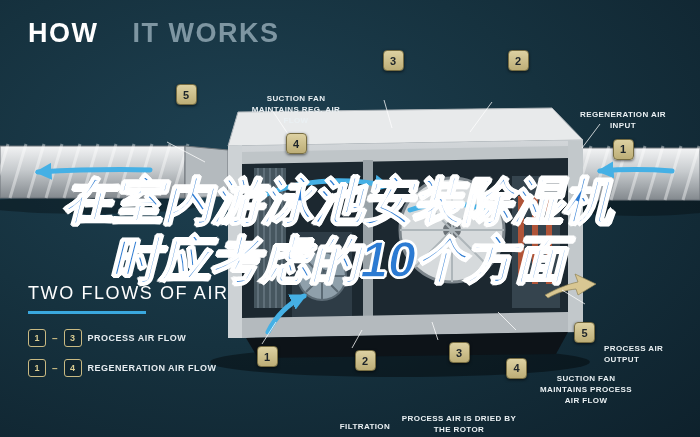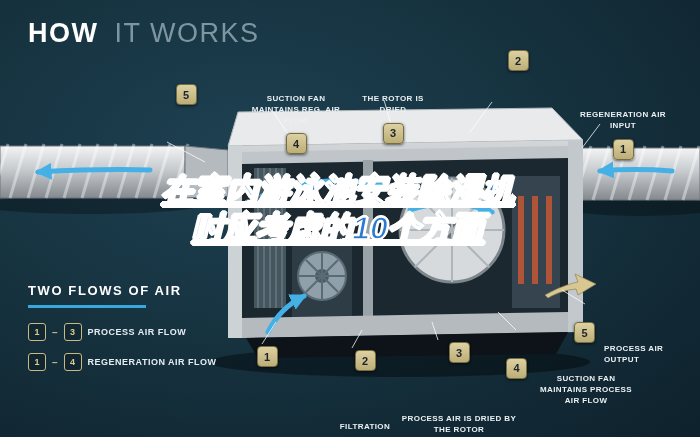--- a/index.html
+++ b/index.html
@@ -5,51 +5,50 @@
   html,body{margin:0;padding:0;background:#0b1c26;}
   .stage{
     position:relative;width:700px;height:437px;overflow:hidden;
     background:radial-gradient(ellipse at 35% 35%, #1e4152 0%, #16323f 48%, #0e212c 100%);
     font-family:"Liberation Sans", sans-serif;
   }
   .scene-svg{position:absolute;left:0;top:0;z-index:2;}
   
   .title{position:absolute;left:28px;top:18px;font-size:27px;letter-spacing:1.5px;z-index:8;white-space:nowrap;}
   .title .b{color:#ffffff;font-weight:700;text-align:center;}
-  .title .l{color:#7e96a2;font-weight:400;margin-left:7px;}
+  .title .l{color:#7e96a2;font-weight:700;margin-left:25px;}
   
   .co{position:absolute;z-index:8;display:flex;flex-direction:column;align-items:center;gap:7px;}
   .co .lbl{font-size:8px;font-weight:700;color:#eaf0f3;letter-spacing:.4px;line-height:1.35;text-align:center;text-transform:uppercase;margin-top:44px;}
   .co.row{flex-direction:row;gap:9px;align-items:center;}
   .co.row .lbl{text-align:left;}
   .co.row.ctr .lbl{text-align:center;}
   .badge{
     width:19px;height:19px;border-radius:4px;flex:0 0 auto;
     background:linear-gradient(#ddd1a2,#bdae77);border:1px solid #776d42;
     color:#1d242a;font-size:11px;font-weight:700;
     display:flex;align-items:center;justify-content:center;
     box-shadow:0 1px 3px rgba(0,0,0,.6);
   }
   
   .legend{position:absolute;left:28px;top:283px;z-index:8;}
-  .legend h2{margin:0;font-size:13px;color:#ffffff;font-weight:700;letter-spacing:1.6px;white-space:nowrap;}
+  .legend h2{margin:0;font-size:18px;color:#ffffff;font-weight:400;letter-spacing:1.6px;white-space:nowrap;}
   .legend .rule{width:118px;height:3px;background:#3aa8de;margin:7px 0 15px;}
   .lrow{display:flex;align-items:center;gap:6px;margin-bottom:12px;}
   .obadge{width:16px;height:16px;border:1.5px solid #c9ba83;border-radius:3px;color:#d9cc92;
     font-size:9px;font-weight:700;display:flex;align-items:center;justify-content:center;background:rgba(0,0,0,.18);}
   .ldash{color:#c9ba83;font-size:10px;font-weight:700;}
   .lrow .lbl{font-size:9px;font-weight:700;color:#e7edf1;letter-spacing:.5px;text-transform:uppercase;}
   
   .cn{
     position:absolute;left:0;top:172px;width:676px;text-align:center;z-index:9;
-    font-weight:700;font-style:italic;font-size:32px;line-height:1.18;color:#2b7ad2;
+    font-weight:700;font-style:italic;font-size:50px;line-height:1.18;color:#2b7ad2;
     -webkit-text-stroke:1.5px #ffffff;
     text-shadow:-2px 0 0 #fff,2px 0 0 #fff,0 -2px 0 #fff,0 2px 0 #fff,
                 -1px -1px 0 #fff,1px 1px 0 #fff,-1px 1px 0 #fff,1px -1px 0 #fff;
-    text-decoration:underline;
   }
 </style>
 </head>
 <body>
 
 <div class="stage">
 
   <svg class="scene-svg" width="700" height="437" viewBox="0 0 700 437">
     <defs>
       <linearGradient id="pipeG" x1="0" y1="0" x2="0" y2="1">
@@ -153,21 +152,20 @@
   </div>
 
   <div class="co" style="left:136px;top:84px;width:100px;">
     <span class="badge">5</span>
   </div>
   <div class="co" style="left:246px;top:50px;width:100px;">
     <span class="lbl">SUCTION FAN MAINTAINS REG. AIR FLOW</span>
     <span class="badge">4</span>
   </div>
   <div class="co" style="left:350px;top:50px;width:86px;">
-    <span class="lbl">THE ROTOR IS DRIED</span>
     <span class="badge">3</span>
   </div>
   <div class="co" style="left:466px;top:50px;width:104px;">
     <span class="badge">2</span>
   </div>
   <div class="co" style="left:576px;top:66px;width:94px;">
     <span class="lbl">REGENERATION AIR INPUT</span>
     <span class="badge">1</span>
   </div>
 

